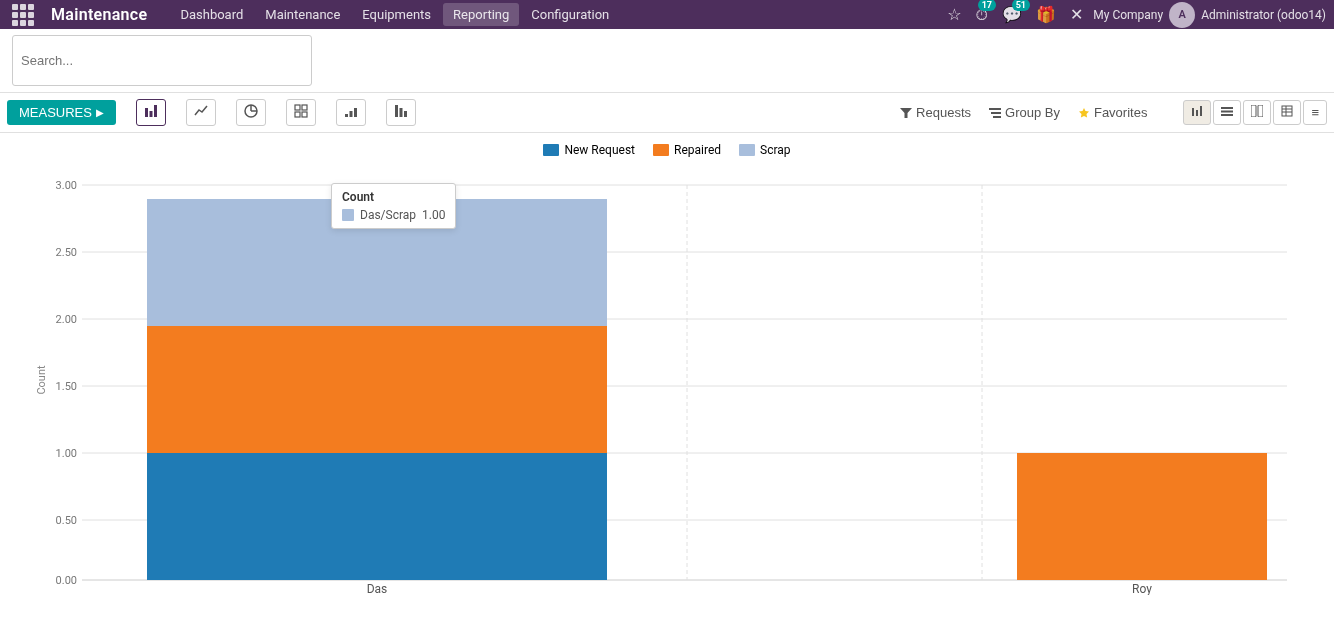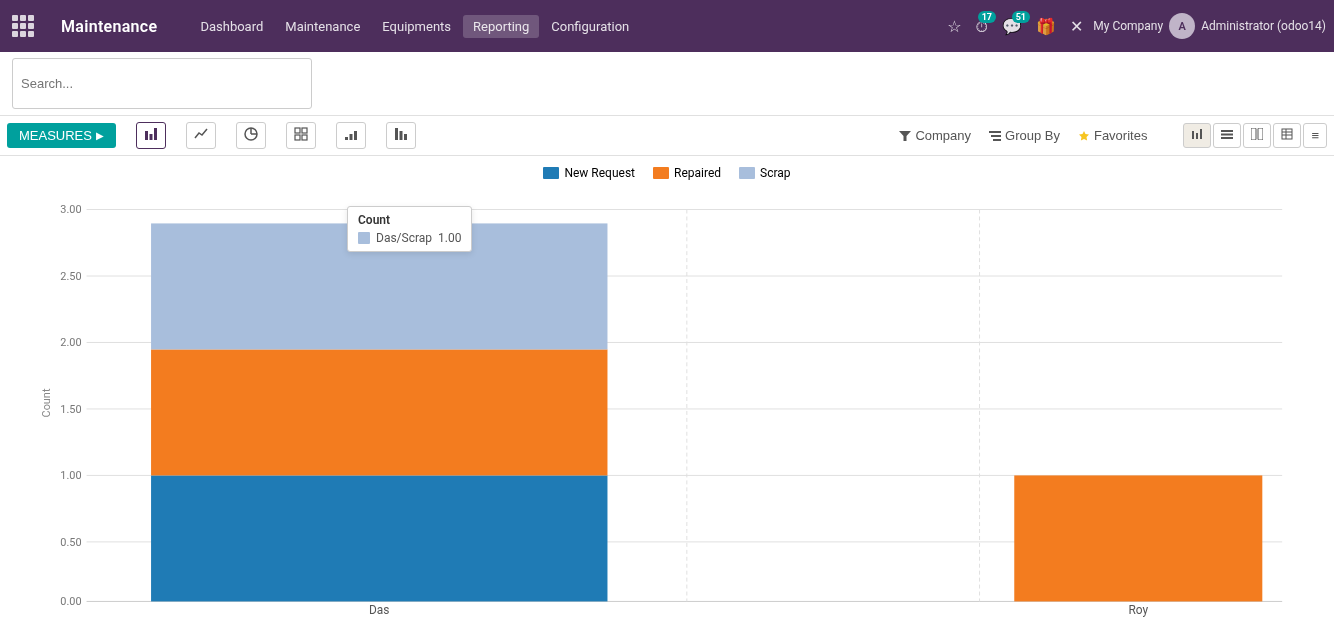--- a/index.html
+++ b/index.html
@@ -4,23 +4,23 @@
   <style>
     * { box-sizing: border-box; margin: 0; padding: 0; }
     body { font-family: -apple-system, BlinkMacSystemFont, 'Segoe UI', Roboto, sans-serif; font-size: 13px; background: #fff; }
 
     
     .topnav {
       background: #4d2e5c;
       color: #fff;
       display: flex;
       align-items: center;
-      height: 52px;
+      height: 29px;
       padding: 0 8px;
-      gap: 13px;
+      gap: 3px;
     }
     .topnav-apps {
       display: grid;
       grid-template-columns: repeat(3,6px);
       grid-template-rows: repeat(3,6px);
       gap: 2px;
       margin-right: 10px;
       cursor: pointer;
       padding: 4px;
     }
@@ -138,21 +138,21 @@
       border-radius: 3px;
       padding: 4px 7px;
       cursor: pointer;
       font-size: 13px;
       color: #555;
     }
     .view-btn.active { background: #f0ece4; border-color: #ccc; }
 
     
     .chart-container {
-      padding: 10px 32px;
+      padding: 10px 16px;
       position: relative;
       height: 490px;
       overflow: hidden;
     }
     .chart-legend {
       display: flex;
       justify-content: center;
       align-items: center;
       gap: 18px;
       margin-bottom: 8px;
@@ -280,21 +280,21 @@
       </svg>
   </button>
 
   <div class="spacer"></div>
 
   <div class="filter-group">
     <button class="filter-btn">
       <svg width="12" height="12" viewBox="0 0 12 12" fill="currentColor">
           <polygon points="0,1 12,1 7.5,6 7.5,11 4.5,11 4.5,6"></polygon>
         </svg>
-      <span>Company</span>
+      <span>Requests</span>
     </button>
     <button class="filter-btn">
       <svg width="12" height="12" viewBox="0 0 12 12" fill="currentColor">
           <rect x="0" y="1" width="12" height="2"></rect>
           <rect x="2" y="5" width="10" height="2"></rect>
           <rect x="4" y="9" width="8" height="2"></rect>
         </svg>
       <span>Group By</span>
     </button>
     <button class="filter-btn">

